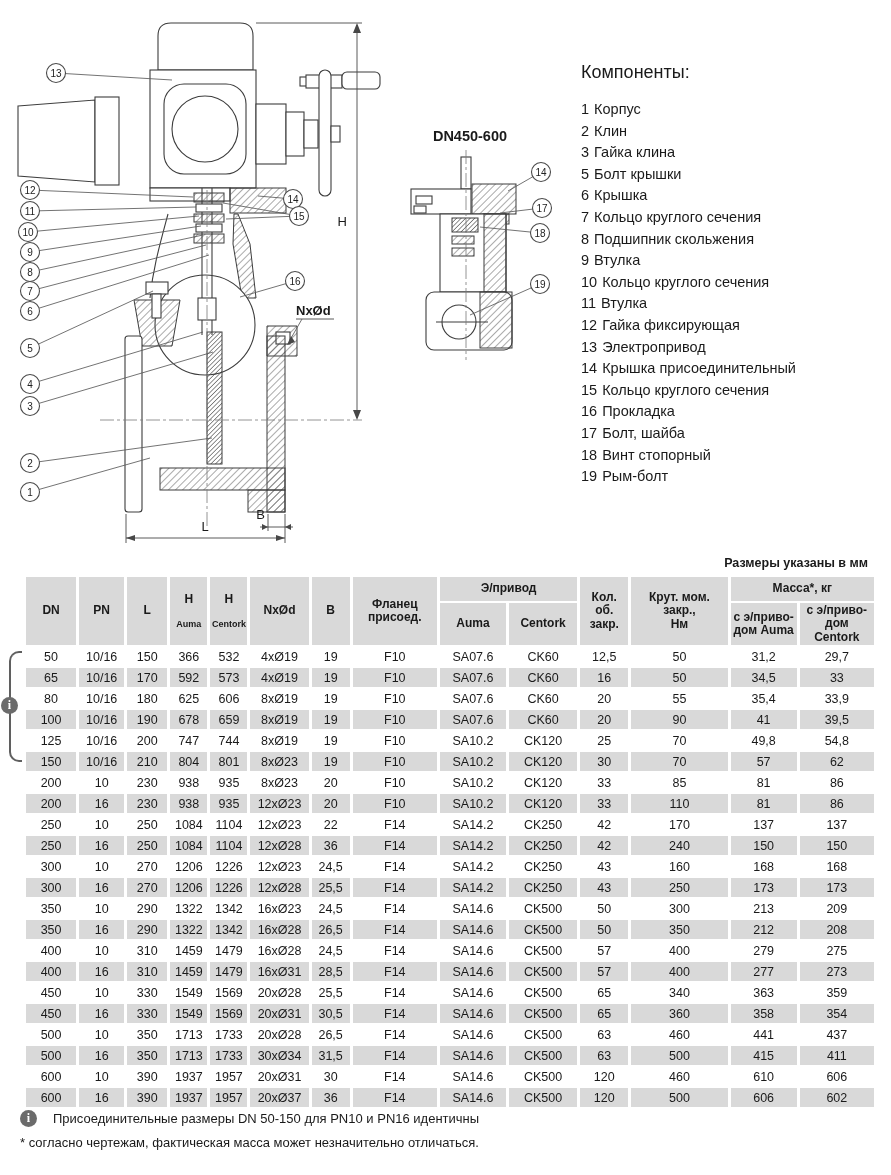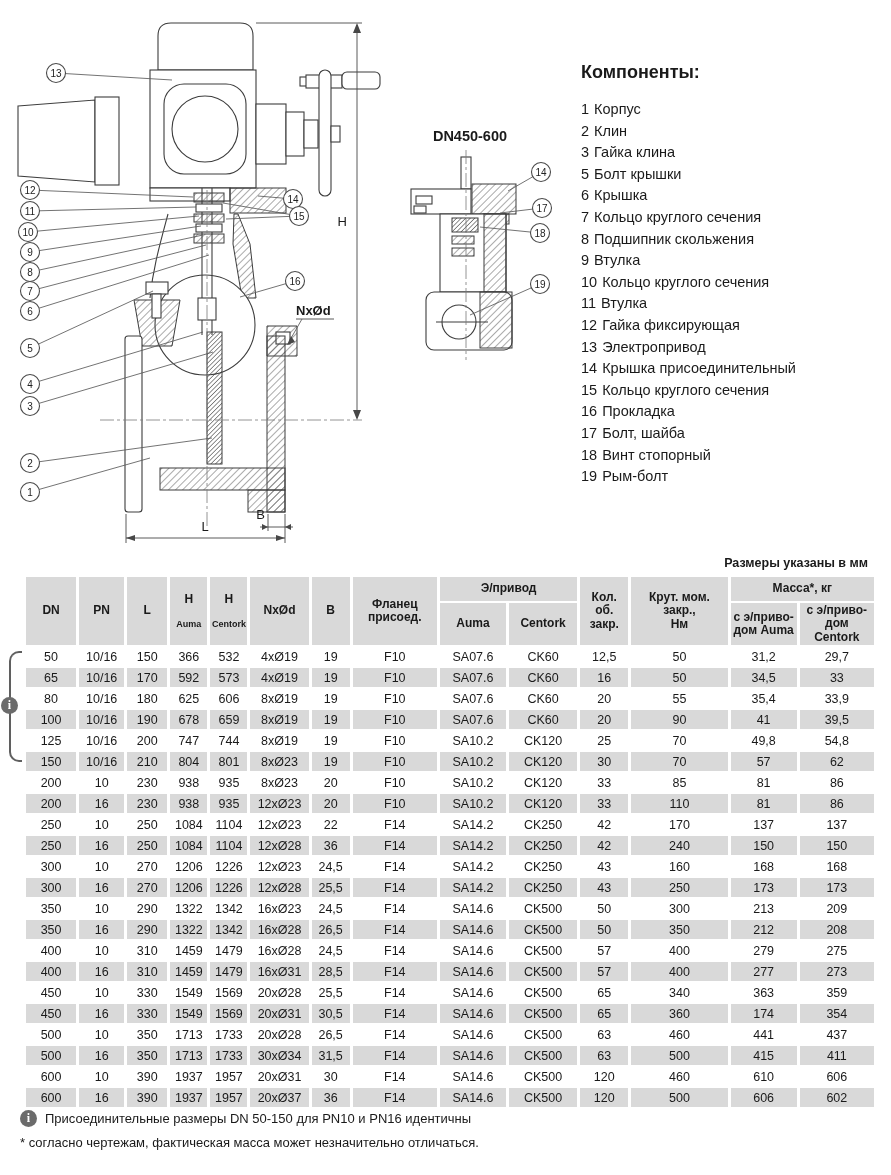--- a/index.html
+++ b/index.html
@@ -18,21 +18,21 @@
   .dim{fill:none;stroke:#474747;stroke-width:.9;}
   .arr{fill:#474747;stroke:none;}
   .dimlabel{font-size:13px;fill:#1a1a1a;}
   .dimlabel.b{font-weight:700;}
   .detail-title{font-size:14.5px;font-weight:700;fill:#1a1a1a;}
   #callout-layer circle{fill:#fff;stroke:#4a4a4a;stroke-width:1.1;}
   #callout-layer text{font-size:10px;fill:#222;text-anchor:middle;}
 
   
   .components{position:absolute;left:581px;top:62px;width:305px;}
-  .comp-title{font-size:18px;font-weight:700;margin:0 0 16px 0;}
+  .comp-title{font-size:18px;font-weight:400;margin:0 0 16px 0;}
   .comp-item{font-size:14.5px;line-height:21.6px;white-space:nowrap;}
   .comp-num{margin-right:5px;}
 
   
   .units-note{position:absolute;left:14px;top:556px;width:854px;text-align:right;
               font-size:12.5px;font-weight:700;}
   .table-wrap{position:absolute;left:23px;top:575px;}
   table.dim-table{border-collapse:separate;border-spacing:3px 2px;table-layout:fixed;}
   table.dim-table th{background:#d9d9d9;font-size:12px;font-weight:700;text-align:center;
        vertical-align:middle;padding:1px 1px;line-height:1.12;white-space:pre-line;}
@@ -49,21 +49,21 @@
   .group-bracket{position:absolute;left:9px;top:651px;width:11px;height:107px;
       border:2px solid #5f5f5f;border-right:none;border-radius:10px 0 0 10px;}
   .info-icon{display:inline-block;width:17px;height:17px;border-radius:50%;
       background:#6b6b6b;color:#fff;font-weight:700;font-size:12px;line-height:17px;
       text-align:center;font-family:"Liberation Serif",serif;}
   .info-icon::before{content:"i";}
   .bracket-icon{position:absolute;left:1px;top:697px;}
 
   
   .notes{position:absolute;left:20px;top:1110px;width:850px;}
-  .note-line1{font-size:13px;display:flex;align-items:center;gap:8px;}
+  .note-line1{font-size:13px;display:flex;align-items:center;gap:16px;}
   .note-line2{font-size:13px;margin-top:8px;}
 </style>
 </head>
 <body>
 
 <div class="page">
 
   <div class="drawing">
     <svg width="580" height="555" viewBox="0 0 580 555">
       <defs>
@@ -633,21 +633,21 @@
             <td>330</td>
             <td>1549</td>
             <td>1569</td>
             <td>20xØ31</td>
             <td>30,5</td>
             <td>F14</td>
             <td>SA14.6</td>
             <td>CK500</td>
             <td>65</td>
             <td>360</td>
-            <td>174</td>
+            <td>358</td>
             <td>354</td>
           </tr>
           <tr>
             <td>500</td>
             <td>10</td>
             <td>350</td>
             <td>1713</td>
             <td>1733</td>
             <td>20xØ28</td>
             <td>26,5</td>

